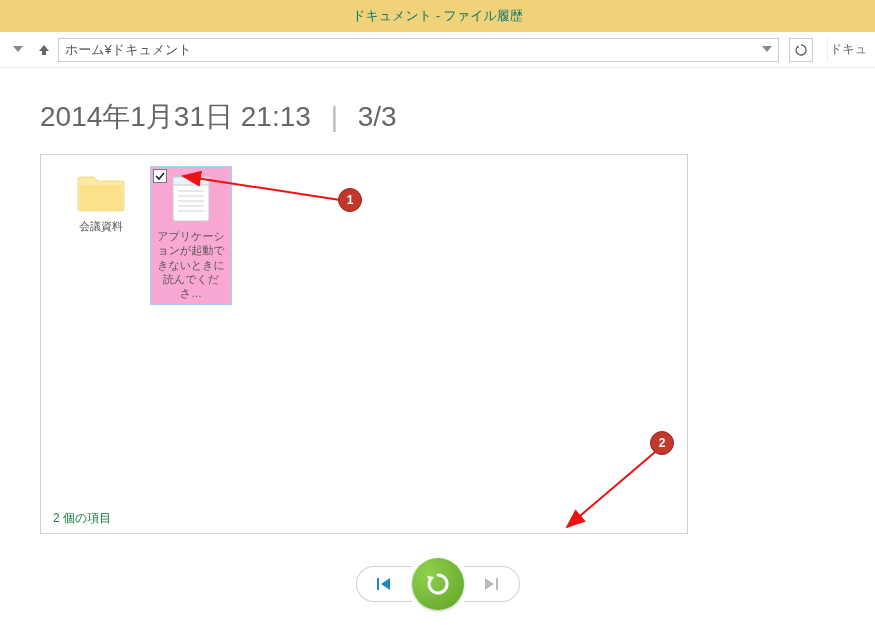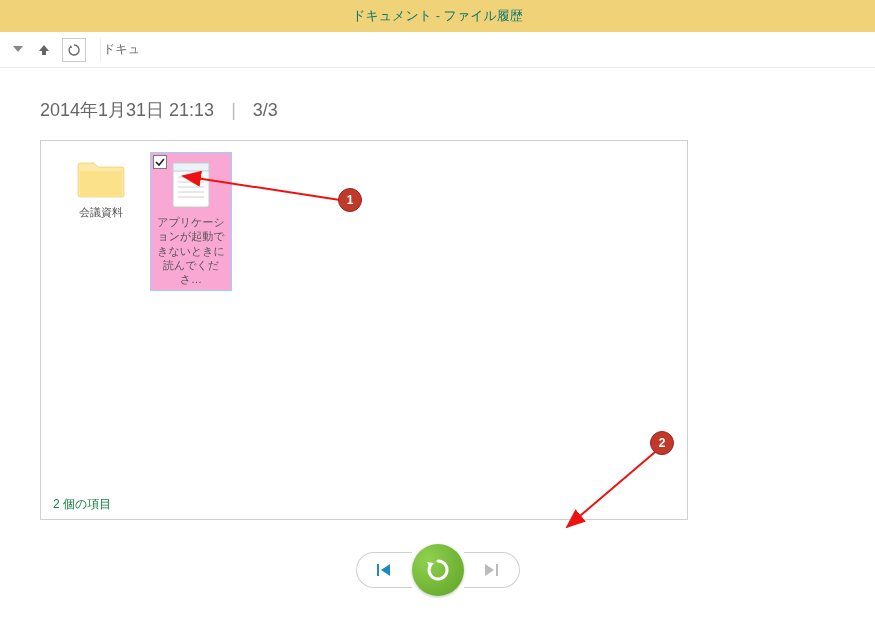--- a/index.html
+++ b/index.html
@@ -7,21 +7,21 @@
     .title-bar { height: 32px; background: #F0D278; display: flex; align-items: center; justify-content: center; }
     .title-text { font-size: 13px; color: #0f766e; }
     .nav-bar { height: 36px; border-bottom: 1px solid #EDEDED; display: flex; align-items: center; padding: 0 6px; gap: 6px; }
     .nav-btn { width: 24px; height: 24px; display: flex; align-items: center; justify-content: center; color: #666; }
     .nav-chevron-down { width:10px; height:8px; }
     .addr-up { width: 16px; height:16px; color:#555; display:flex; align-items:center; justify-content:center; }
     .addr-input { flex:1; height: 24px; border: 1px solid #CCC; padding: 0 6px; font-size: 13px; color:#555; display:flex; align-items:center; justify-content:space-between; }
     .addr-refresh { width:24px; height:24px; border:1px solid #CCC; margin-left:4px; display:flex; align-items:center; justify-content:center; color:#666; }
     .addr-right { width:42px; height:24px; border-left:1px solid #EDEDED; margin-left:8px; display:flex; align-items:center; justify-content:center; font-size:12px; color:#666; overflow:hidden; }
     .content { padding: 30px 40px 0 40px; }
-    .meta-line { font-size: 18px; color:#666; font-weight:300; margin-bottom: 18px; }
+    .meta-line { font-size: 28px; color:#666; font-weight:300; margin-bottom: 18px; }
     .meta-sep { margin: 0 12px; color:#bbb; }
     .pane { border:1px solid #D0D0D0; width: 648px; height: 380px; position: relative; padding: 12px 0 28px 20px; }
     .items { display:flex; gap:10px; align-items:flex-start; }
     .item { width: 80px; display:flex; flex-direction:column; align-items:center; padding:4px 2px; }
     .item.selected { background:#f9a8d4; outline:1px solid #99D1FF; position:relative; }
     .item-check { position:absolute; top:2px; left:2px; width:14px; height:14px; background:#fff; border:1px solid #7A7A7A; display:flex; align-items:center; justify-content:center; font-size:10px; line-height:1; }
     .folder-icon { width:50px; height:42px; margin-bottom:6px; }
     .doc-icon { width:40px; height:48px; margin:4px 0 6px; }
     .item-label { font-size:11px; color:#555; text-align:center; line-height:1.3; word-break:break-all; filter: blur(0.4px); }
     .status-bar { position:absolute; bottom:6px; left:12px; display:flex; gap:18px; font-size:12px; color:#15803d; }
@@ -44,20 +44,26 @@
 
 <div class="nav-bar">
   <div class="nav-btn">
     <svg class="nav-chevron-down" viewBox="0 0 10 8">
         <path class="chevdown" d="M0 0 L10 0 L5 6 Z"></path>
       </svg>
   </div>
   <div class="addr-up">
     <svg width="14" height="14" viewBox="0 0 14 14">
         <path d="M7 2 L12 8 H9 V12 H5 V8 H2 Z" fill="#666"></path>
+      </svg>
+  </div>
+  <div class="addr-input">
+    <span>ホーム¥ドキュメント</span>
+    <svg width="10" height="8" viewBox="0 0 10 8">
+        <path class="chevdown" d="M0 0 L10 0 L5 6 Z"></path>
       </svg>
   </div>
   <div class="addr-refresh">
     <svg width="14" height="14" viewBox="0 0 14 14">
       <path d="M7 2 A5 5 0 1 1 2.5 5" fill="none" stroke="#666" stroke-width="1.4"></path>
       <path d="M4 2 L2 5 L5 5 Z" fill="#666"></path>
     </svg>
   </div>
   <div class="addr-right">ドキュ</div>
 </div>

